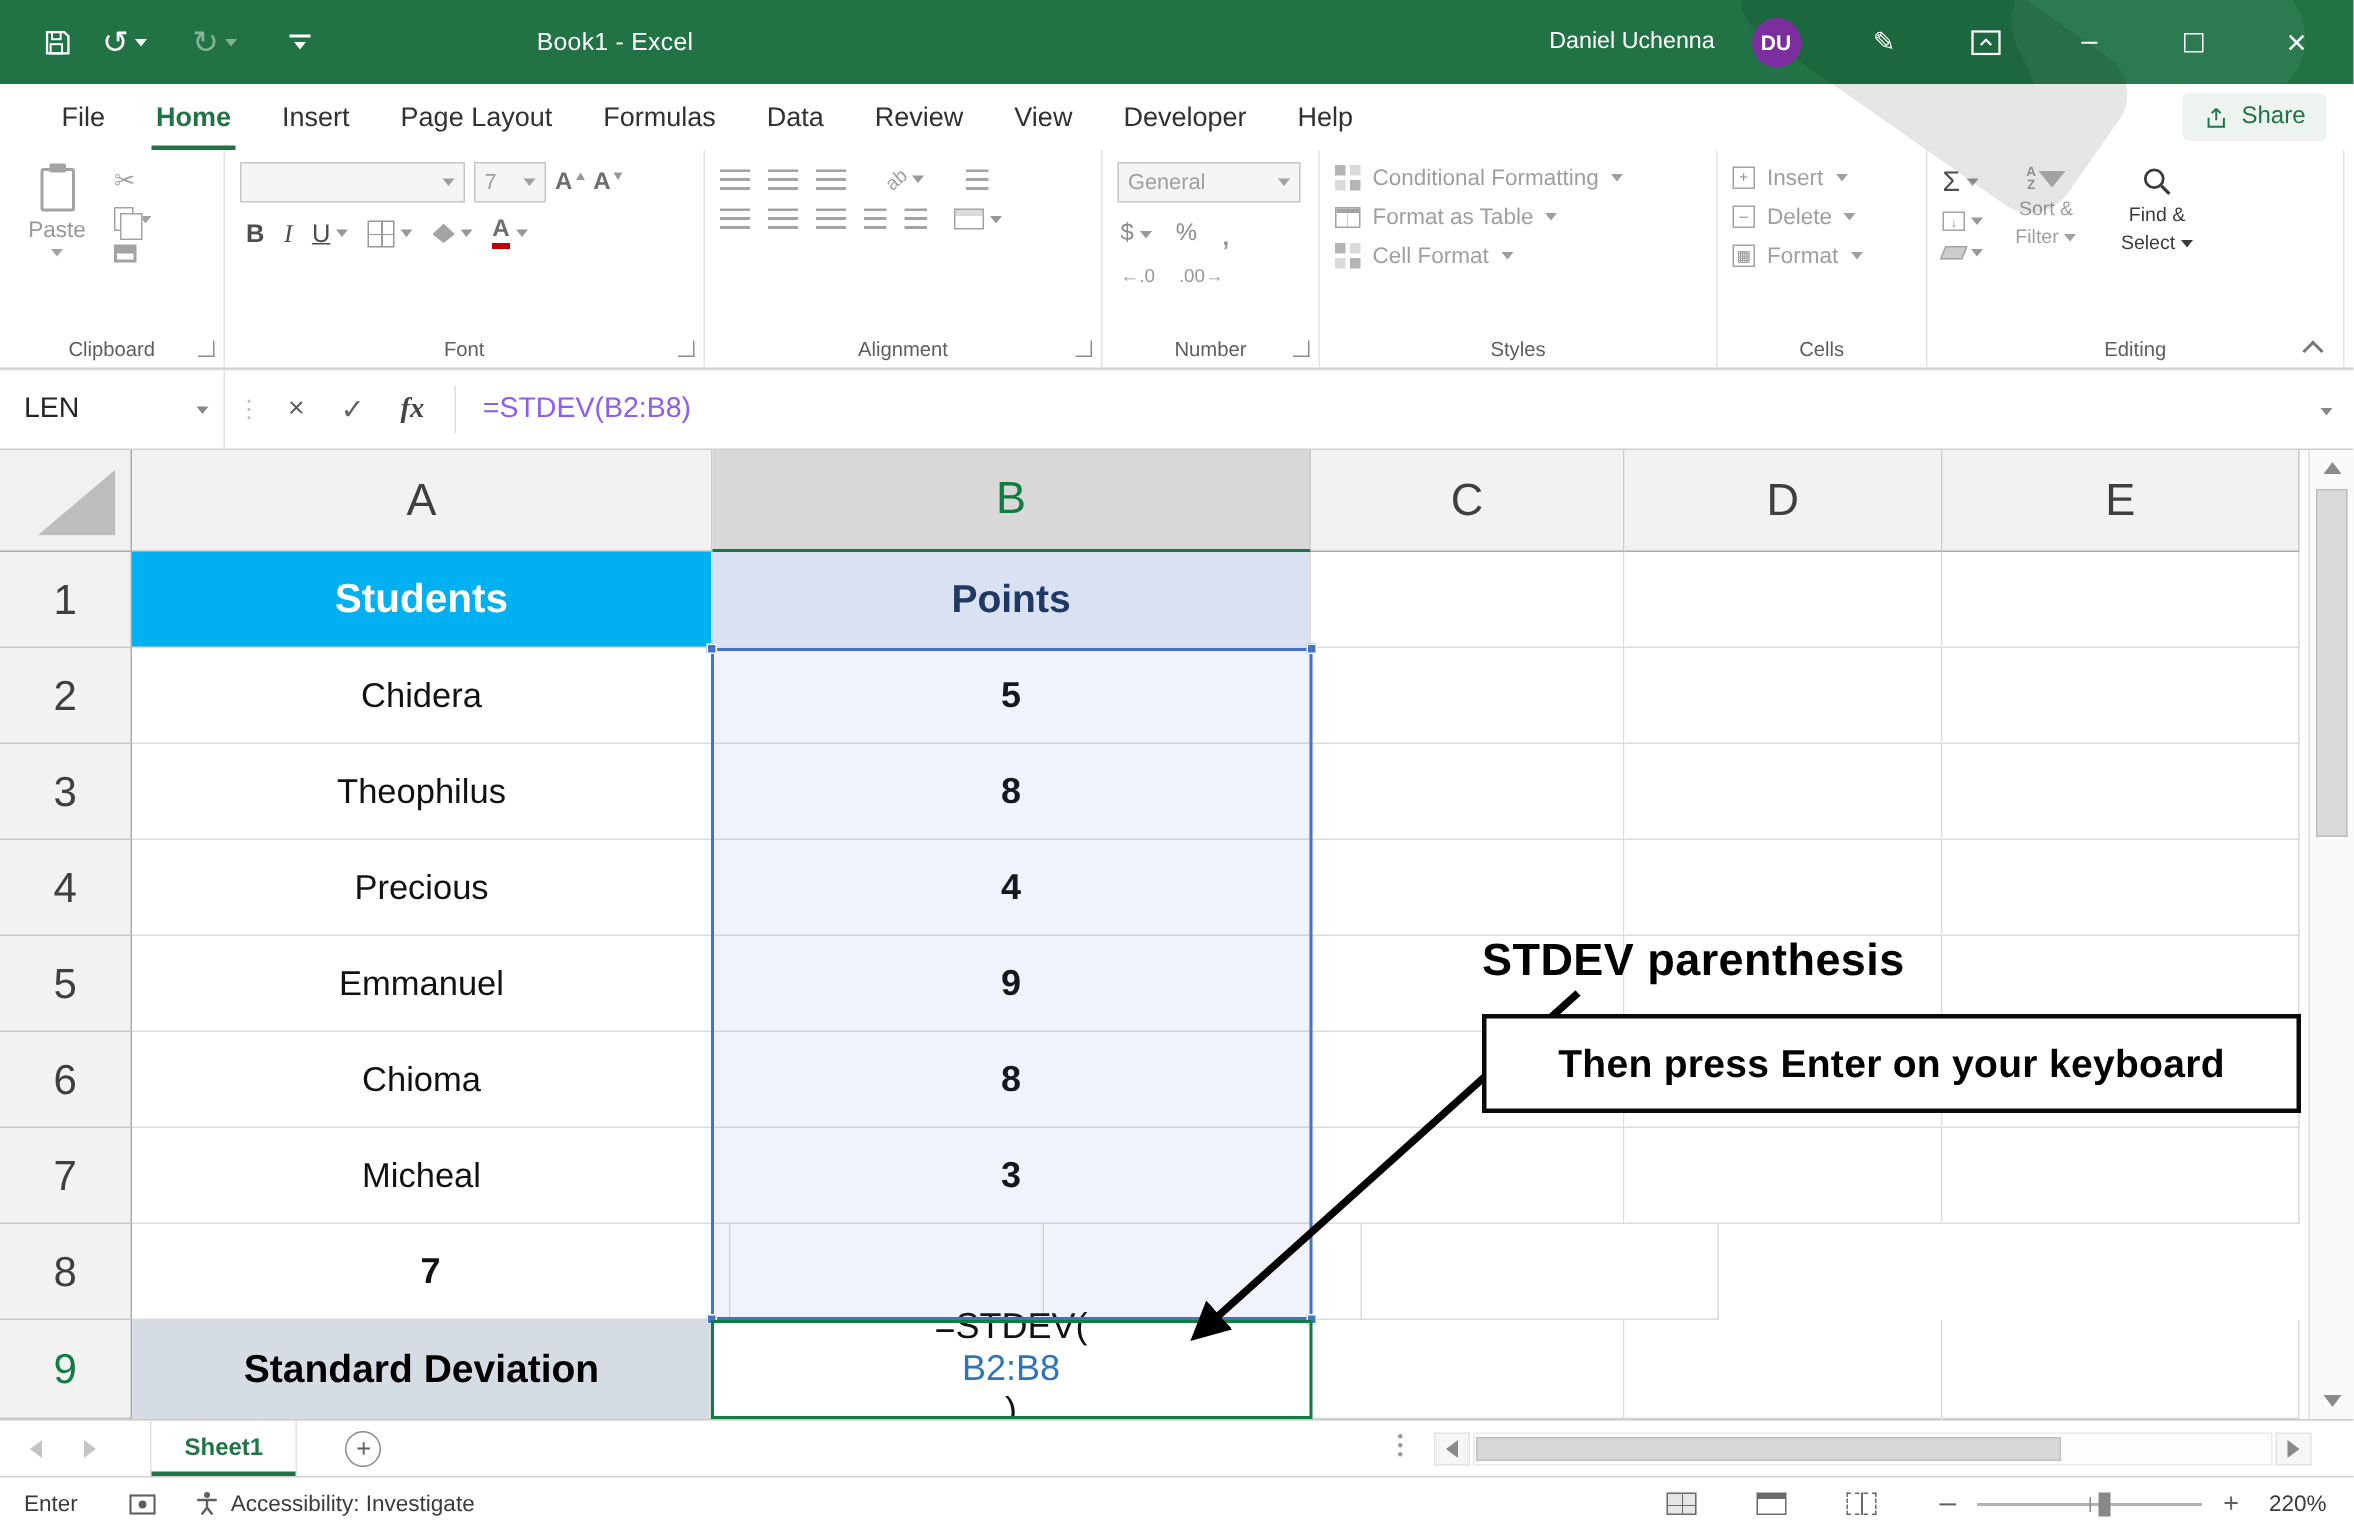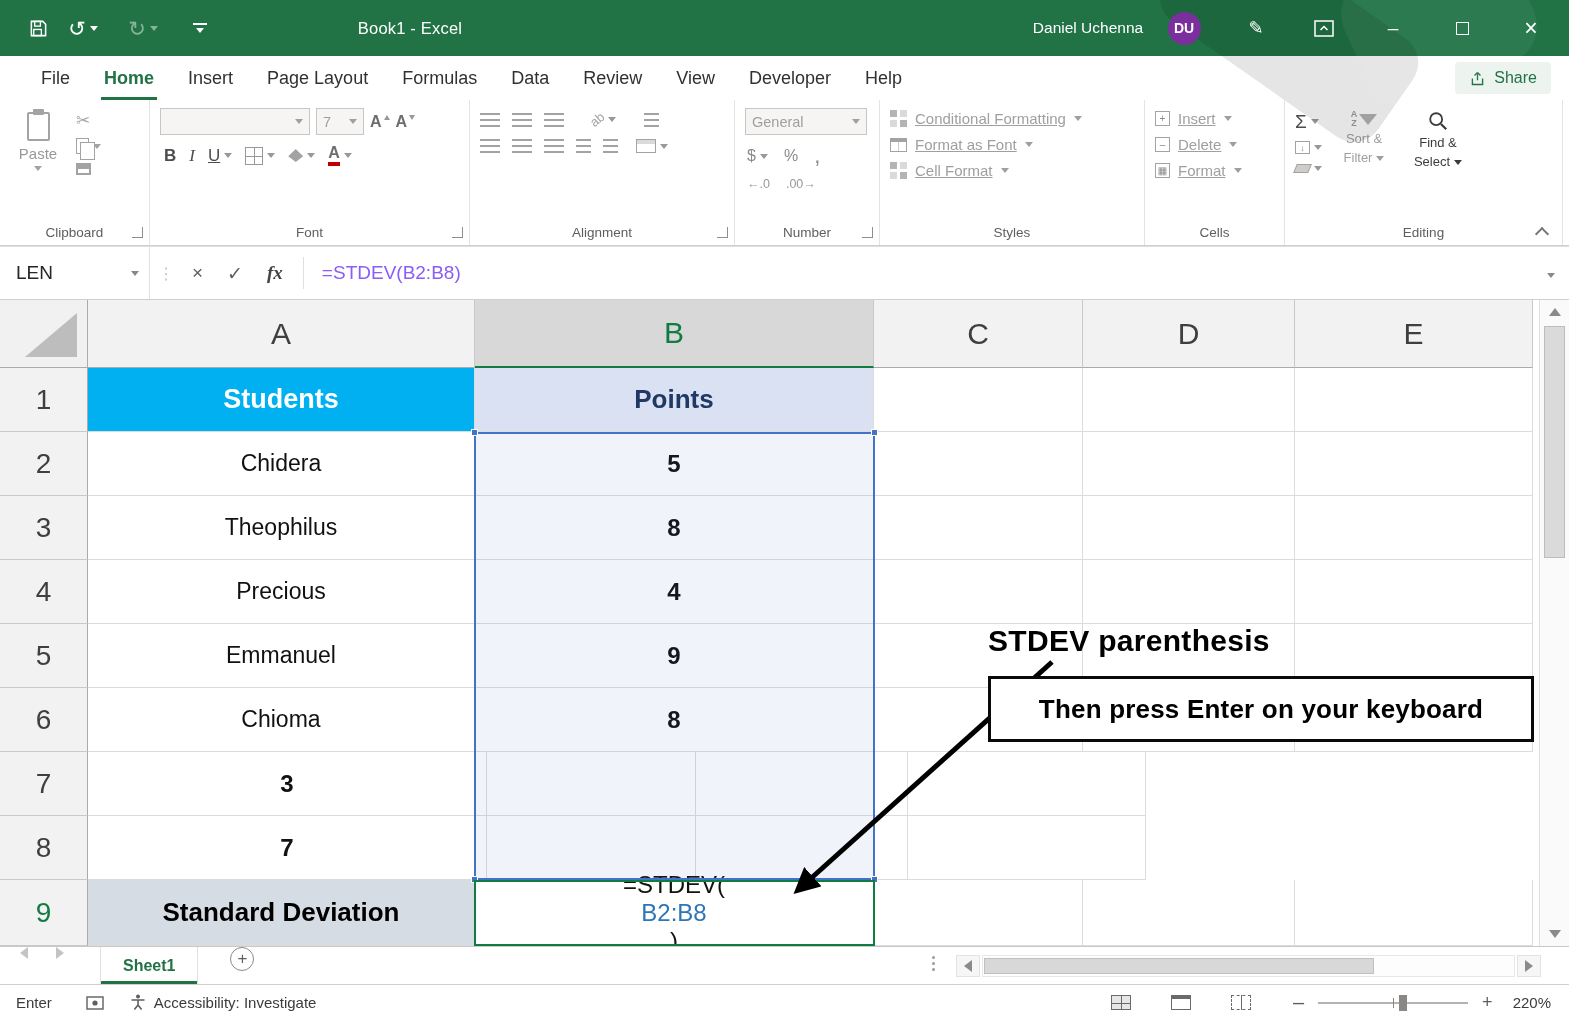--- a/index.html
+++ b/index.html
@@ -76,21 +76,21 @@
   .bars.sm { width:15px; }
   .alrow { display:flex; gap:12px; align-items:center; }
   .alrow + .alrow { margin-top:12px; }
   .abrot { font-size:13px; color:#A5A3A1; transform:rotate(-40deg); display:inline-block; }
   .merge { width:20px; height:14px; border:1px solid #A5A3A1; background:linear-gradient(to bottom,#DCDAD8 0 4px, transparent 4px); }
 
   .numrow { display:flex; gap:16px; align-items:center; margin-top:8px; padding-left:2px; color:#8d8b89; font-size:16px; }
   .decimals { font-size:12.5px; color:#9a9897; letter-spacing:0; }
 
   .stylerow { display:flex; align-items:center; gap:8px; margin-bottom:9px; cursor:pointer; }
-  .stylerow .lbl { font-size:15px; color:#A19F9D; white-space:nowrap;text-decoration:underline; }
+  .stylerow .lbl { font-size:15px; color:#A19F9D; white-space:nowrap; }
   .cficon { width:17px; height:17px; background:
     linear-gradient(#B6B4B2,#B6B4B2) 0 0/7px 7px no-repeat,
     linear-gradient(#DCDAD8,#DCDAD8) 10px 0/7px 7px no-repeat,
     linear-gradient(#DCDAD8,#DCDAD8) 0 10px/7px 7px no-repeat,
     linear-gradient(#B6B4B2,#B6B4B2) 10px 10px/7px 7px no-repeat; }
   .tblicon { width:17px; height:14px; border:1px solid #A5A3A1; background:
     linear-gradient(#A5A3A1 0 3px, transparent 3px),
     linear-gradient(to right, transparent 7px, #CFCDCB 7px 8px, transparent 8px); }
   .sheeticon { width:15px; height:15px; border:1px solid #A5A3A1; display:flex; align-items:center;
     justify-content:center; font-size:10px; color:#8d8b89; background:#fff; }
@@ -165,21 +165,21 @@
     border-top:8px solid #8a8a8a; }
   .tri-left { width:0; height:0; border-top:6px solid transparent; border-bottom:6px solid transparent;
     border-right:8px solid #8a8a8a; }
   .tri-right { width:0; height:0; border-top:6px solid transparent; border-bottom:6px solid transparent;
     border-left:8px solid #8a8a8a; }
   .vs-arrow { position:absolute; left:0; right:0; height:24px; display:flex; align-items:center; justify-content:center; cursor:pointer; }
   .vs-thumb { position:absolute; left:4px; right:4px; top:26px; height:232px; background:#DADADA; border:1px solid #BDBDBD; cursor:grab; }
 
   
   .sheettabs { position:absolute; top:946px; left:0; right:0; height:38px; background:#fff;
-    border-top:1px solid #C8C8C8; display:flex; align-items:flex-start; z-index:30; }
+    border-top:1px solid #C8C8C8; display:flex; align-items:center; z-index:30; }
   .st-nav { margin-left:20px; display:flex; gap:28px; align-items:center; }
   .sheet-tab { margin-left:36px; height:100%; display:flex; align-items:center; padding:0 22px;
     color:#217346; font-weight:700; font-size:16px; position:relative; cursor:pointer; border-left:1px solid #E3E1DF; border-right:1px solid #E3E1DF;}
   .sheet-tab::after { content:""; position:absolute; left:0; right:0; bottom:0; height:3px; background:#217346; }
   .add-sheet { margin-left:32px; width:24px; height:24px; border:1px solid #8a8a8a; border-radius:50%;
     display:flex; align-items:center; justify-content:center; color:#5f5f5f; font-size:17px; cursor:pointer; }
   .st-handle { position:absolute; left:932px; top:9px; display:flex; flex-direction:column; gap:3px; cursor:col-resize; }
   .st-handle i { width:3px; height:3px; border-radius:50%; background:#9a9a9a; }
   .hscroll { position:absolute; left:956px; right:28px; top:8px; height:22px; }
   .hs-btn { position:absolute; top:0; width:24px; height:22px; display:flex; align-items:center; justify-content:center;
@@ -401,21 +401,21 @@
     </div>
 
     <div class="rgroup" style="width:265px;padding-top:10px;">
       <div class="stylerow">
         <span class="cficon"></span>
         <span class="lbl">Conditional Formatting</span>
         <span class="cdown" style="color:#A19F9D;"></span>
       </div>
       <div class="stylerow">
         <span class="tblicon"></span>
-        <span class="lbl">Format as Font</span>
+        <span class="lbl">Format as Table</span>
         <span class="cdown" style="color:#A19F9D;"></span>
       </div>
       <div class="stylerow">
         <span class="cficon"></span>
         <span class="lbl">Cell Format</span>
         <span class="cdown" style="color:#A19F9D;"></span>
       </div>
       <div class="rg-label">Styles</div>
     </div>
 
@@ -554,20 +554,21 @@
     <div class="grow">
       <div class="rowhdr w-rh">6</div>
       <div class="cell w-a">Chioma</div>
       <div class="cell w-b numcell">8</div>
       <div class="cell w-c"></div>
       <div class="cell w-d"></div>
       <div class="cell w-e"></div>
     </div>
     <div class="grow">
       <div class="rowhdr w-rh">7</div>
+      <div class="cell w-a">Micheal</div>
       <div class="cell w-b numcell">3</div>
       <div class="cell w-c"></div>
       <div class="cell w-d"></div>
       <div class="cell w-e"></div>
     </div>
     <div class="grow">
       <div class="rowhdr w-rh">8</div>
       <div class="cell w-b numcell">7</div>
       <div class="cell w-c"></div>
       <div class="cell w-d"></div>

